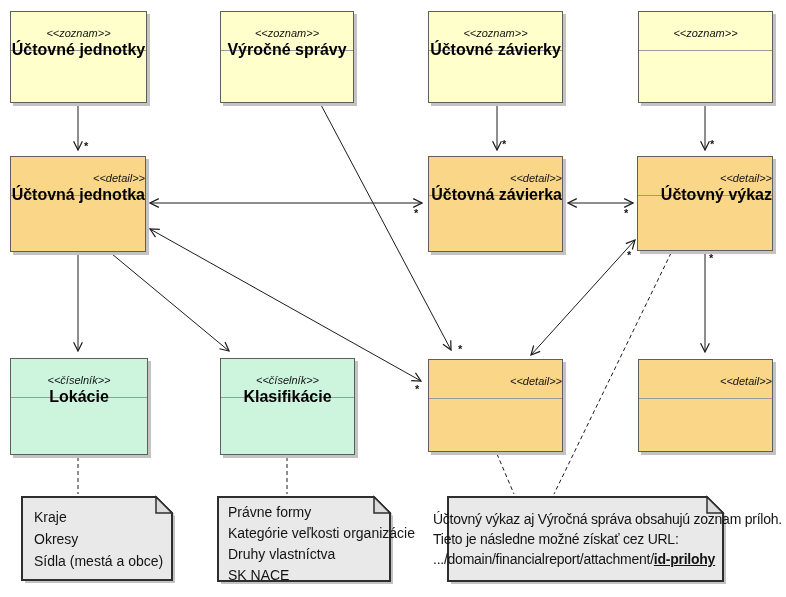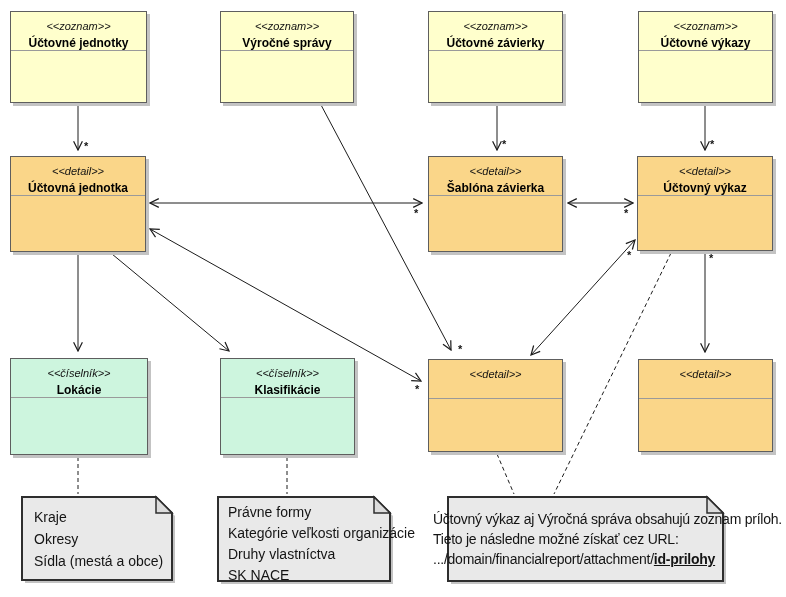--- a/index.html
+++ b/index.html
@@ -11,25 +11,25 @@
   .edge{stroke:#1c1c1c;stroke-width:1;fill:none;}
   .edge.dashed{stroke-dasharray:4,3;}
   .note-shadow{fill:#c3c3c3;stroke:none;}
   .note-body{fill:var(--c-note,#e9e9e9);stroke:#2e2e2e;stroke-width:2;stroke-linejoin:miter;}
   .note-fold{fill:#dcdcdc;stroke:#2e2e2e;stroke-width:1.5;stroke-linejoin:miter;}
 
   .uml-box{
     position:absolute;box-sizing:border-box;border:1px solid #5e5e5e;
     box-shadow:3px 3px 0 #c3c3c3;text-align:center;
   }
-  .uml-box .hdr{height:39px;border-bottom:1px solid #9a9a9a;padding-top:7px;box-sizing:border-box;}
+  .uml-box .hdr{height:39px;border-bottom:1px solid #9a9a9a;padding-top:14px;box-sizing:border-box;}
   .uml-box .st{font-size:11px;font-style:italic;color:#121212;line-height:14px;}
-  .uml-box .nm{font-size:12px;font-weight:bold;color:#000;line-height:16px;margin-top:2px;}
+  .uml-box .nm{font-size:16px;font-weight:bold;color:#000;line-height:16px;margin-top:2px;}
   .list{background:var(--c-list,#ffffcc);}
-  .detail{background:var(--c-detail,#fad689);}
+  .detail{background:var(--c-detail,#fad689);text-align:right;}
   .codebook{background:var(--c-codebook,#cdf5de);}
 
   .mult{position:absolute;font-size:11px;font-weight:bold;color:#111;line-height:11px;}
 
   .note-text{position:absolute;color:#141414;font-size:14px;}
   .note-text .ln{white-space:nowrap;}
   .tight{letter-spacing:-0.25px;}
   .b{font-weight:bold;text-decoration:underline;}
 </style>
 </head>
@@ -95,36 +95,35 @@
   <div class="uml-box list" style="left:428px;top:11px;width:135px;height:92px">
     <div class="hdr">
       <div class="st">&lt;&lt;zoznam&gt;&gt;</div>
       <div class="nm">Účtovné závierky</div>
     </div>
     <div></div>
   </div>
   <div class="uml-box list" style="left:638px;top:11px;width:135px;height:92px">
     <div class="hdr">
       <div class="st">&lt;&lt;zoznam&gt;&gt;</div>
-      <div class="nm">Účtovné výkazy</div>
     </div>
     <div></div>
   </div>
 
   <div class="uml-box detail" style="left:10px;top:156px;width:136px;height:96px">
     <div class="hdr">
       <div class="st">&lt;&lt;detail&gt;&gt;</div>
       <div class="nm">Účtovná jednotka</div>
     </div>
     <div></div>
   </div>
   <div class="uml-box detail" style="left:428px;top:156px;width:135px;height:96px">
     <div class="hdr">
       <div class="st">&lt;&lt;detail&gt;&gt;</div>
-      <div class="nm">Šablóna závierka</div>
+      <div class="nm">Účtovná závierka</div>
     </div>
     <div></div>
   </div>
   <div class="uml-box detail" style="left:637px;top:156px;width:136px;height:95px">
     <div class="hdr">
       <div class="st">&lt;&lt;detail&gt;&gt;</div>
       <div class="nm">Účtovný výkaz</div>
     </div>
     <div></div>
   </div>

